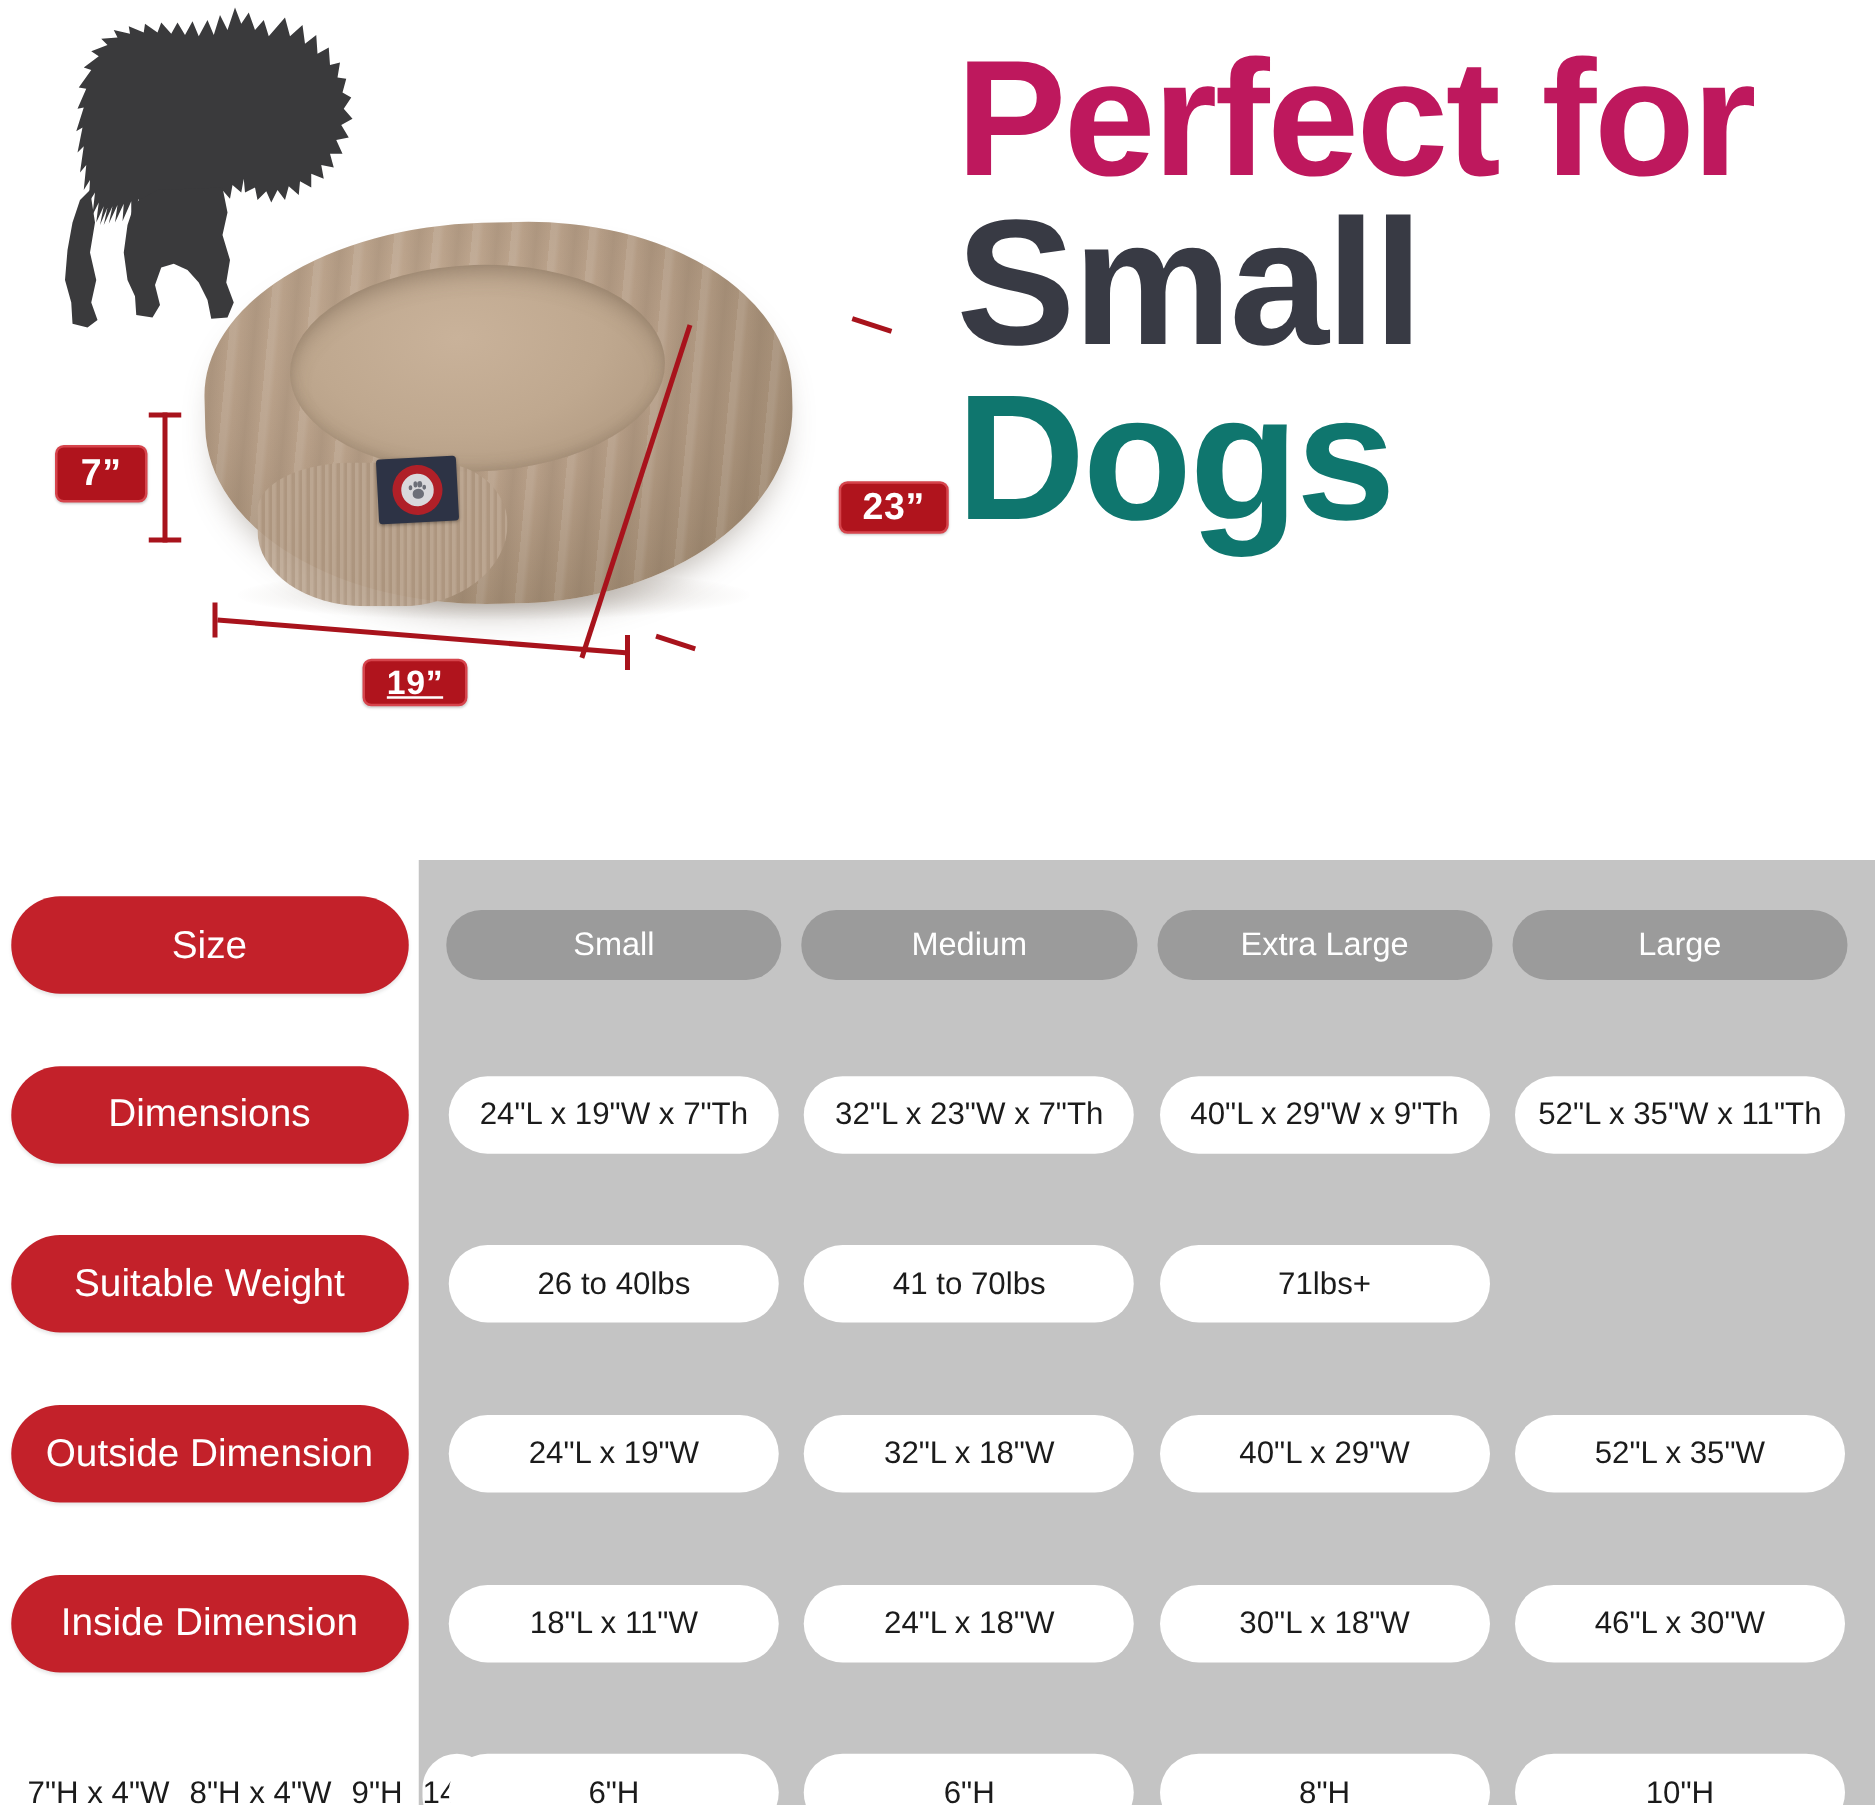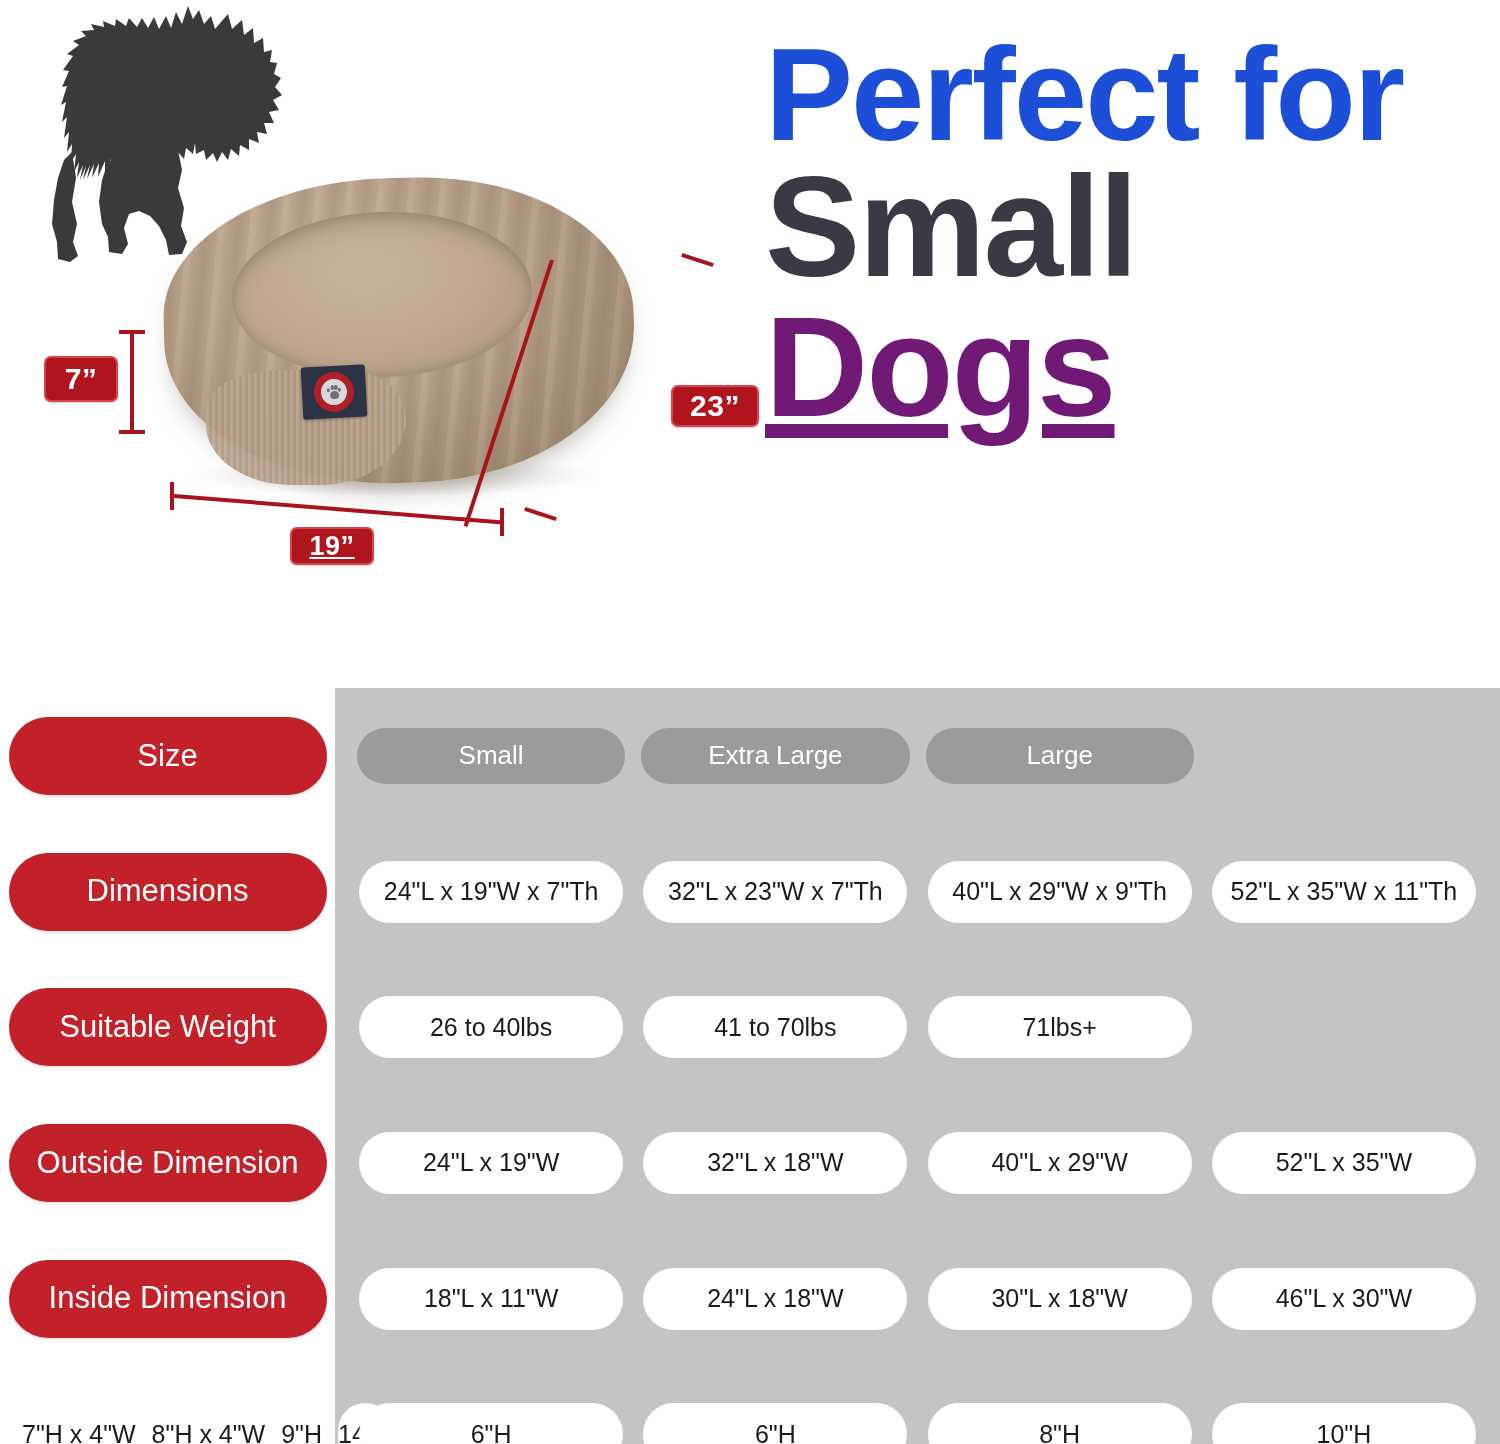--- a/index.html
+++ b/index.html
@@ -173,36 +173,35 @@
   .headline {
     position: absolute;
     left: 765px; top: 34px;
     width: 730px;
     font-weight: bold;
     line-height: 0.92;
     letter-spacing: -2px;
   }
   .headline-l1 {
     font-size: 132px;
-    color: #1d4ed8;
+    color: #be185d;
     white-space: nowrap;
     display: block;
   }
   .headline-l2 {
     font-size: 143px;
     color: #383a44;
     display: block;
     margin-top: 6px;
   }
   .headline-l3 {
     font-size: 143px;
-    color: #701a75;
+    color: #0f766e;
     display: block;
     margin-top: 8px;
-    text-decoration: underline;
   }
 
   
   .spec {
     position: absolute;
     left: 0; top: 668px;
     width: 1500px; height: 776px;
     background: #ffffff;
   }
   .spec-bg {
@@ -354,20 +353,23 @@
     <div class="spec-grid">
 
       <div class="label-cell">
         <div class="label-pill">Size</div>
       </div>
       <div class="value-row">
         <div class="value-cell">
           <div class="value-pill head-pill">Small</div>
         </div>
         <div class="value-cell">
+          <div class="value-pill head-pill">Medium</div>
+        </div>
+        <div class="value-cell">
           <div class="value-pill head-pill">Extra Large</div>
         </div>
         <div class="value-cell">
           <div class="value-pill head-pill">Large</div>
         </div>
       </div>
 
       <div class="label-cell">
         <div class="label-pill">Dimensions</div>
       </div>

